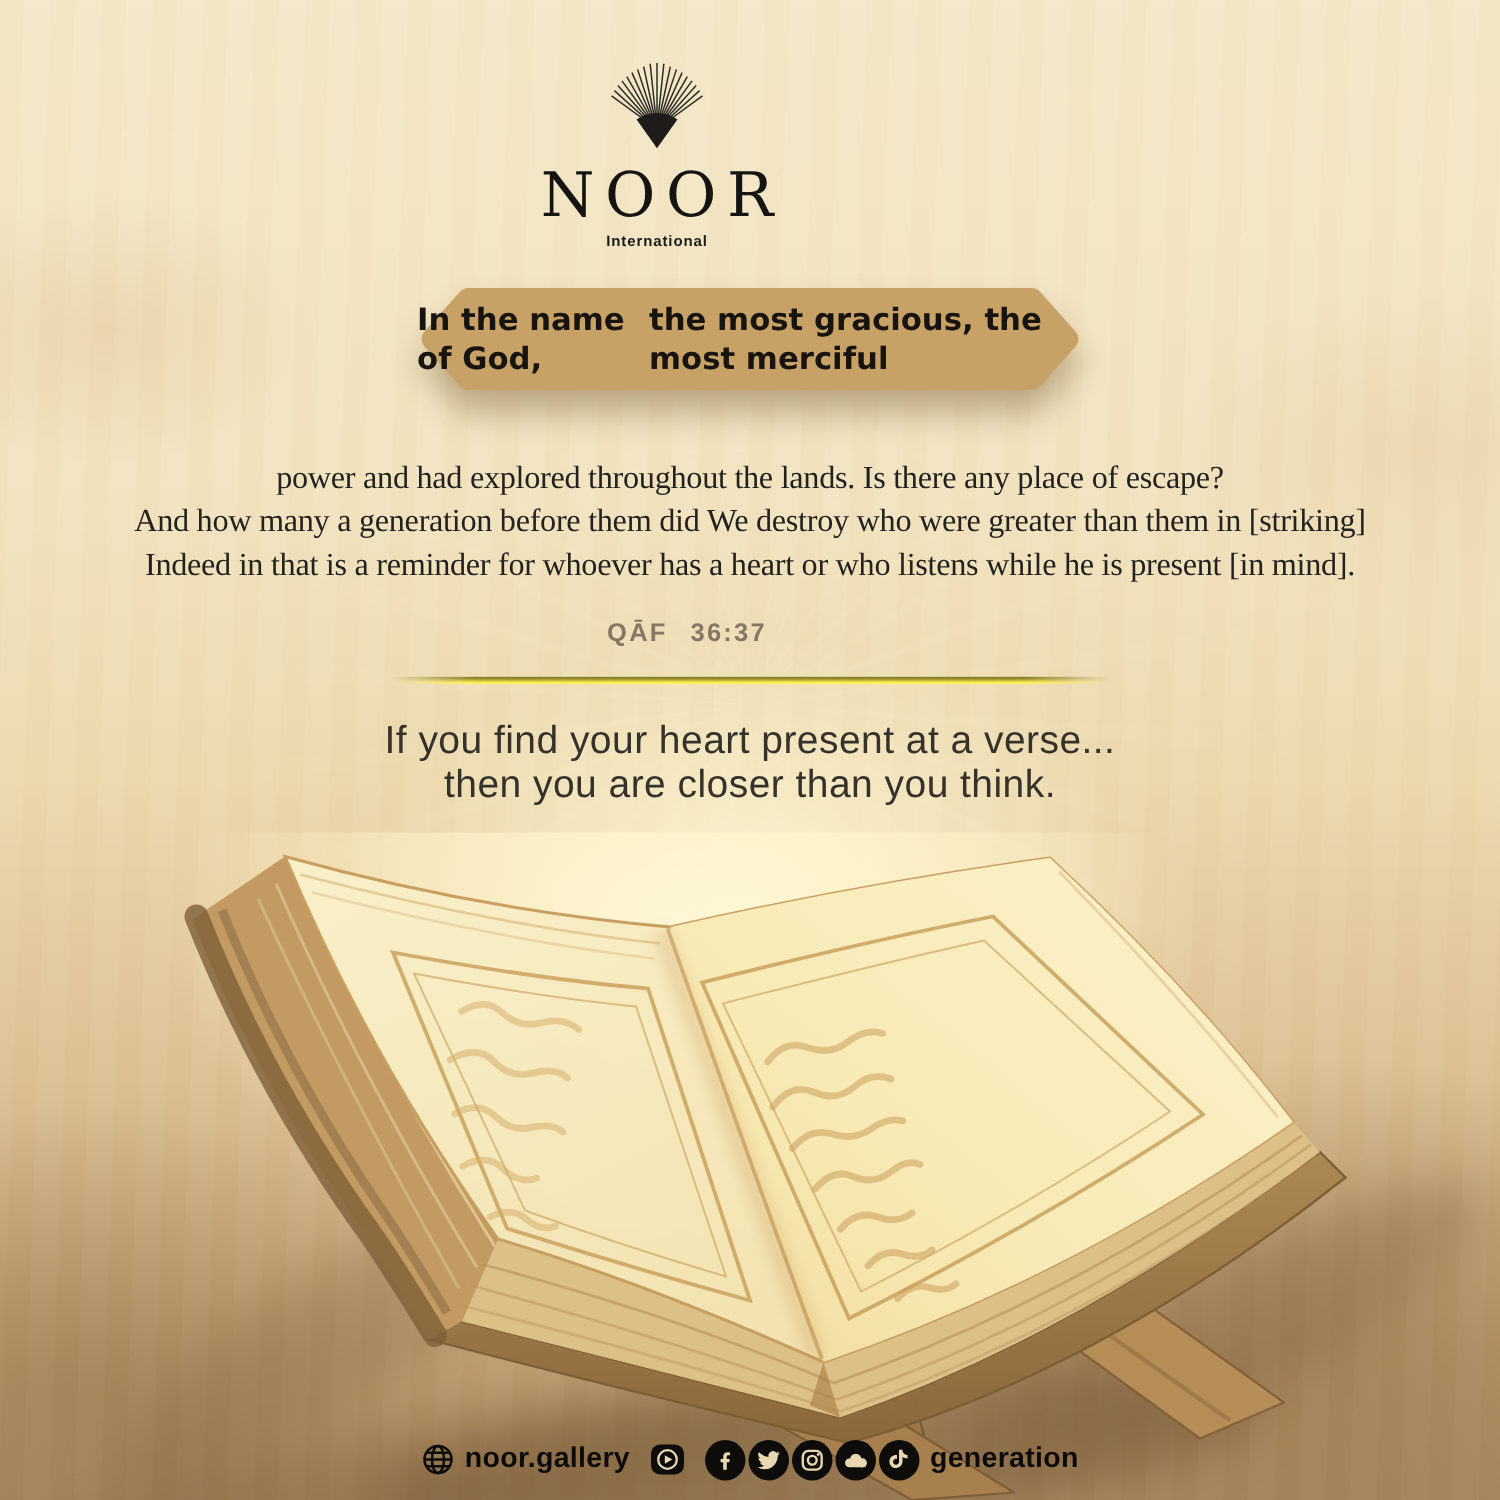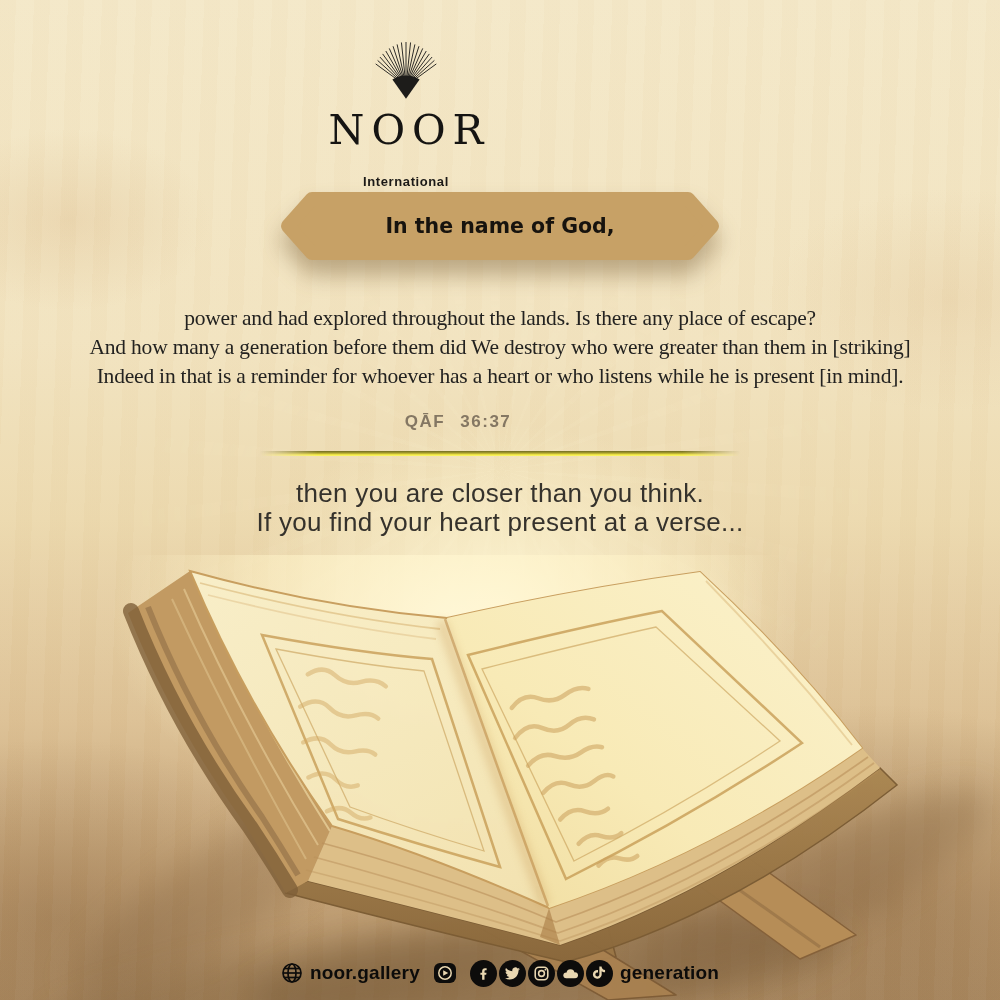--- a/index.html
+++ b/index.html
@@ -15,24 +15,24 @@
   }
   .streaks{position:absolute;inset:0;pointer-events:none;opacity:.5;
     background:repeating-linear-gradient(92deg, rgba(187,148,95,.05) 0 16px, rgba(255,255,255,.06) 16px 34px);}
   .rays{position:absolute;inset:0;pointer-events:none;opacity:.45;
     background:repeating-conic-gradient(from -104deg at 50% 47%, rgba(255,251,230,0) 0deg 5deg, rgba(255,249,219,.20) 5deg 7.5deg, rgba(255,251,230,0) 7.5deg 12deg);
     -webkit-mask-image:radial-gradient(ellipse 560px 420px at 50% 50%, #000 0%, transparent 72%);
     mask-image:radial-gradient(ellipse 560px 420px at 50% 50%, #000 0%, transparent 72%);}
   .glow{position:absolute;left:0;top:330px;width:1000px;height:500px;pointer-events:none;
     background:radial-gradient(ellipse 380px 260px at 50% 55%, rgba(255,248,214,.95), rgba(255,248,214,0) 70%);}
 
-  .logo{position:absolute;left:0;top:22px;width:812px;text-align:center;}
+  .logo{position:absolute;left:0;top:22px;width:812px;text-align:center;padding-left:32px;}
   .logo-fan{display:block;margin:0 auto;}
   .brand{font-family:"DejaVu Serif",serif;font-size:41px;letter-spacing:7px;color:#151412;margin-top:4px;text-indent:7px;}
-  .brand-sub{font-size:13px;font-weight:700;letter-spacing:.6px;color:#1c1a17;margin-top:20px;}
+  .brand-sub{font-size:10px;font-weight:700;letter-spacing:.6px;color:#1c1a17;margin-top:2px;}
 
   .banner{position:absolute;left:278px;top:190px;width:444px;height:72px;}
   .banner svg{position:absolute;inset:0;filter:drop-shadow(0 15px 11px rgba(112,84,44,.42));}
   .banner-text{position:absolute;inset:0;display:flex;flex-direction:row;justify-content:center;align-items:center;
     font-family:"DejaVu Sans",sans-serif;font-weight:700;font-size:20.5px;line-height:26px;color:#17130e;}
 
   .verse{position:absolute;left:0;top:304px;width:1000px;text-align:center;
     font-family:"Liberation Serif",serif;font-size:21.5px;line-height:29px;color:#232220;letter-spacing:-.2px;}
   .verse div{white-space:nowrap;}
 
@@ -94,36 +94,37 @@
     <div class="brand">NOOR</div>
     <div class="brand-sub">International</div>
   </header>
 
   <div class="banner">
     <svg viewBox="0 0 444 72">
       <path d="M10,36 L34,9 L410,9 L434,36 L410,63 L34,63 Z" fill="#c7a166" stroke="#c7a166" stroke-width="14" stroke-linejoin="round"></path>
     </svg>
     <div class="banner-text">
       <span>In the name of God,</span>
+      <span>the most gracious, the most merciful</span>
     </div>
   </div>
 
   <div class="verse">
     <div>power and had explored throughout the lands. Is there any place of escape?</div>
     <div>And how many a generation before them did We destroy who were greater than them in [striking]</div>
     <div>Indeed in that is a reminder for whoever has a heart or who listens while he is present [in mind].</div>
   </div>
 
   <div class="reference">QĀF 36:37</div>
 
   <div class="divider"></div>
 
   <div class="quote">
+    <div>If you find your heart present at a verse...</div>
     <div>then you are closer than you think.</div>
-    <div>If you find your heart present at a verse...</div>
   </div>
 
   <svg class="book" viewBox="0 0 1000 445">
     <defs>
       <radialGradient id="glowG" cx="50%" cy="50%" r="50%">
         <stop offset="0%" stop-color="#fff7d6" stop-opacity="0.95"></stop>
         <stop offset="60%" stop-color="#fff3c8" stop-opacity="0.55"></stop>
         <stop offset="100%" stop-color="#fff3c8" stop-opacity="0"></stop>
       </radialGradient>
       <linearGradient id="coverG" x1="0" y1="0" x2="0" y2="1">

